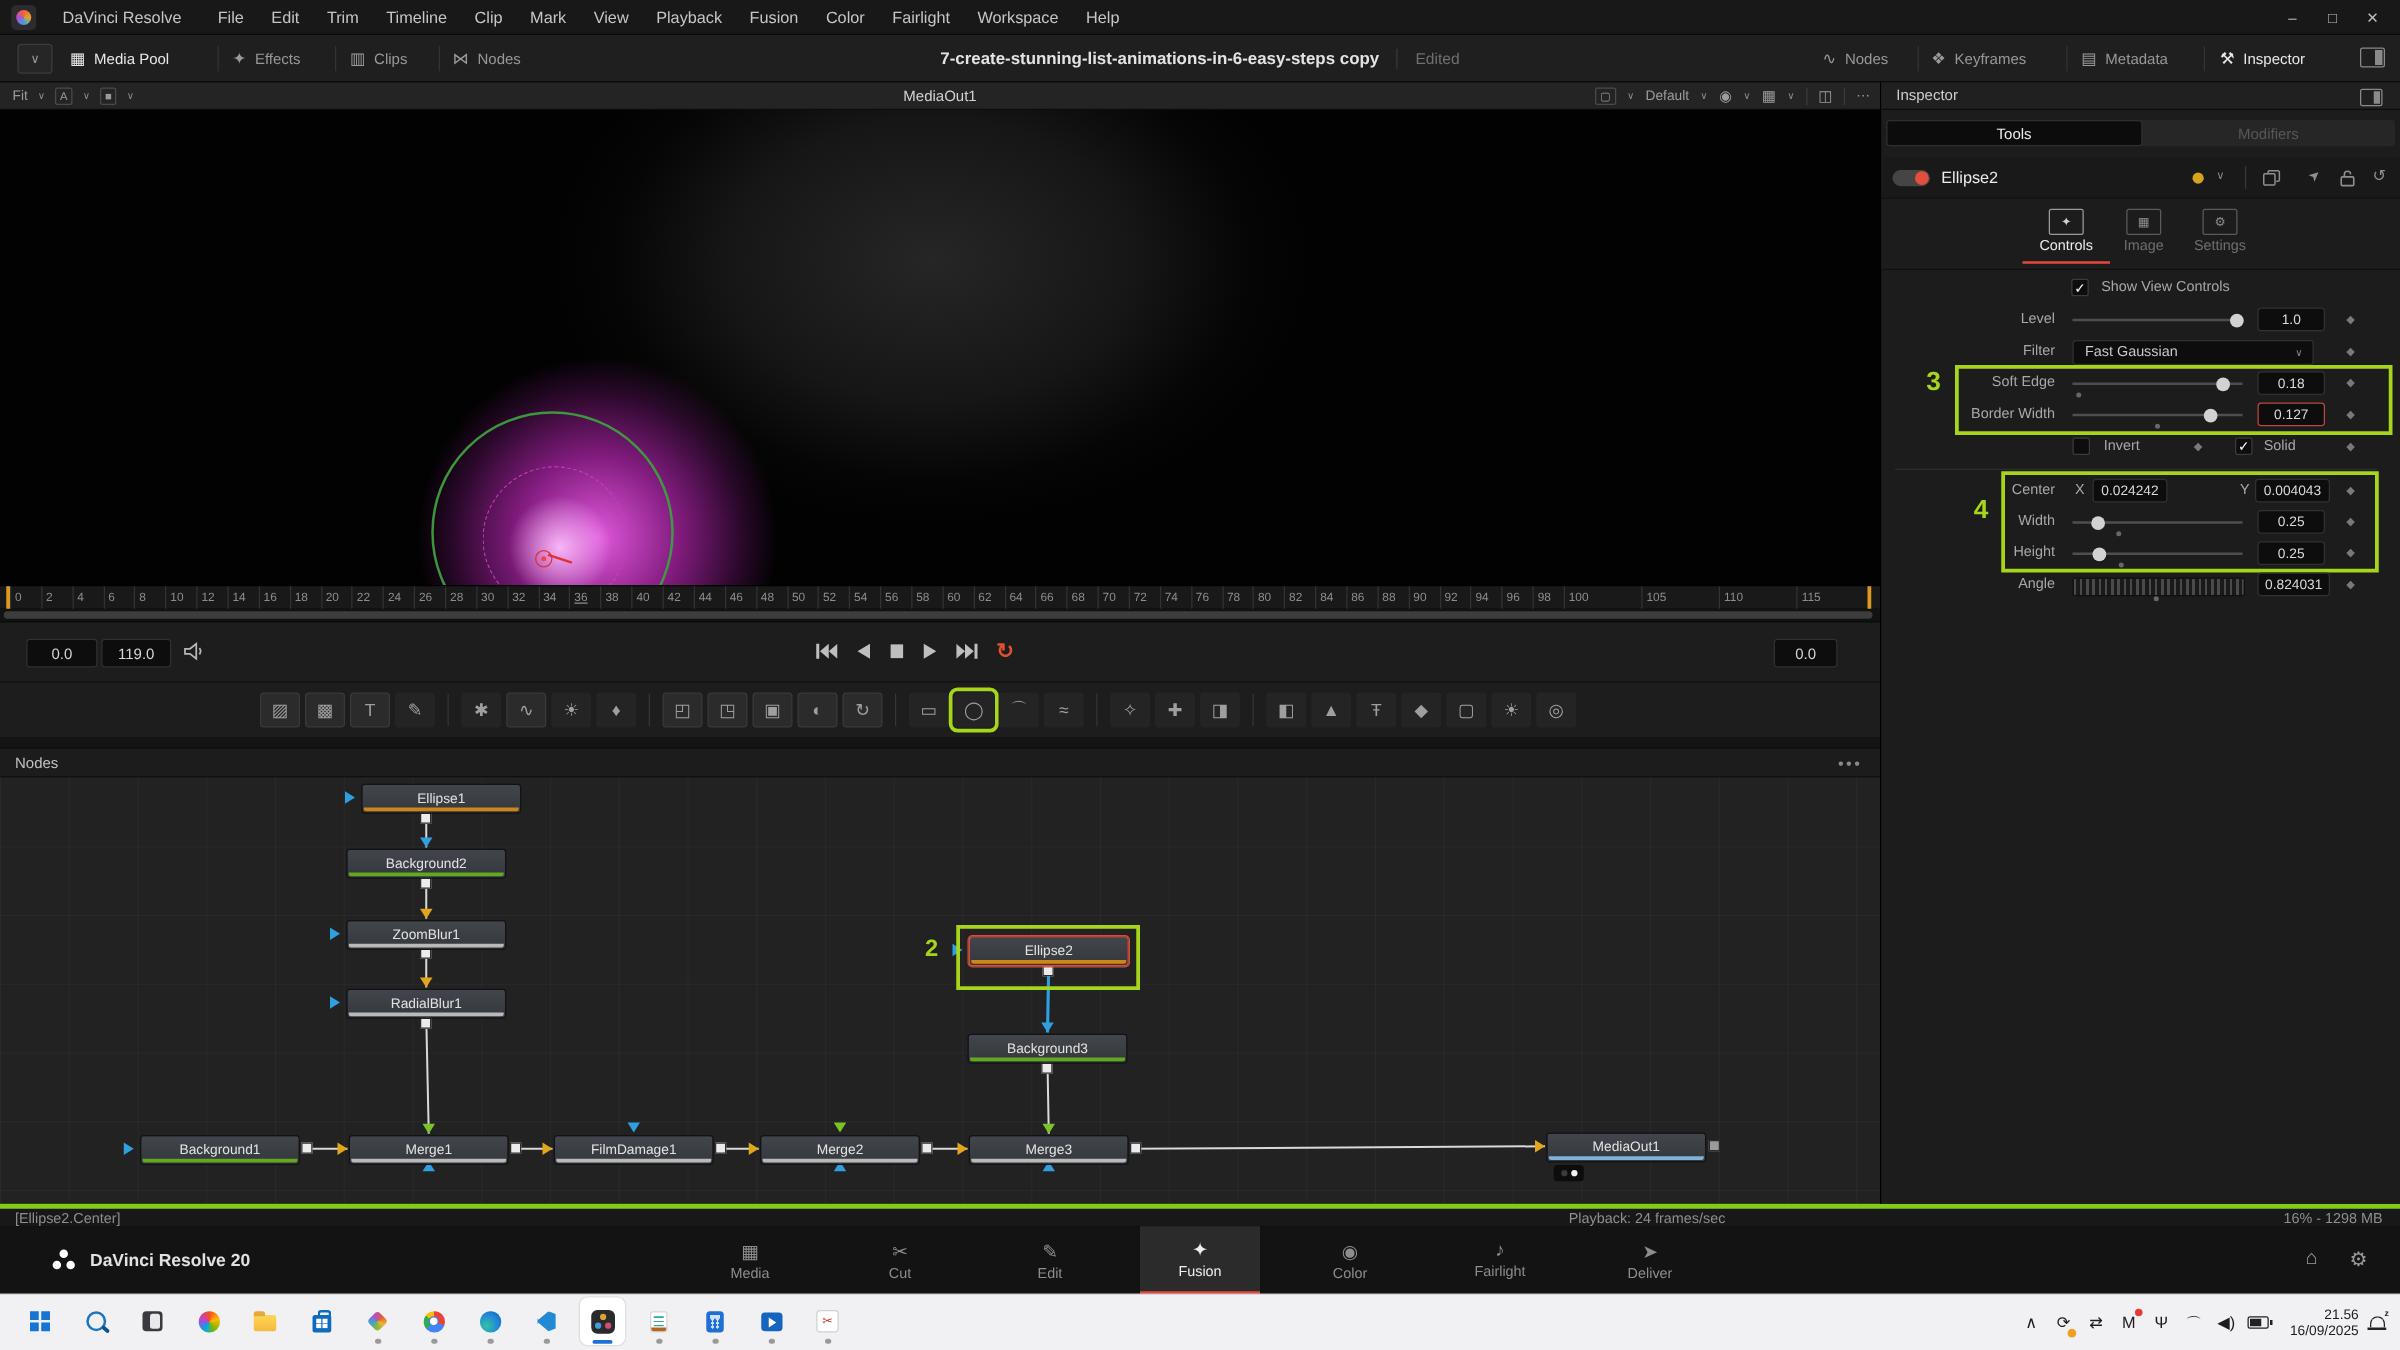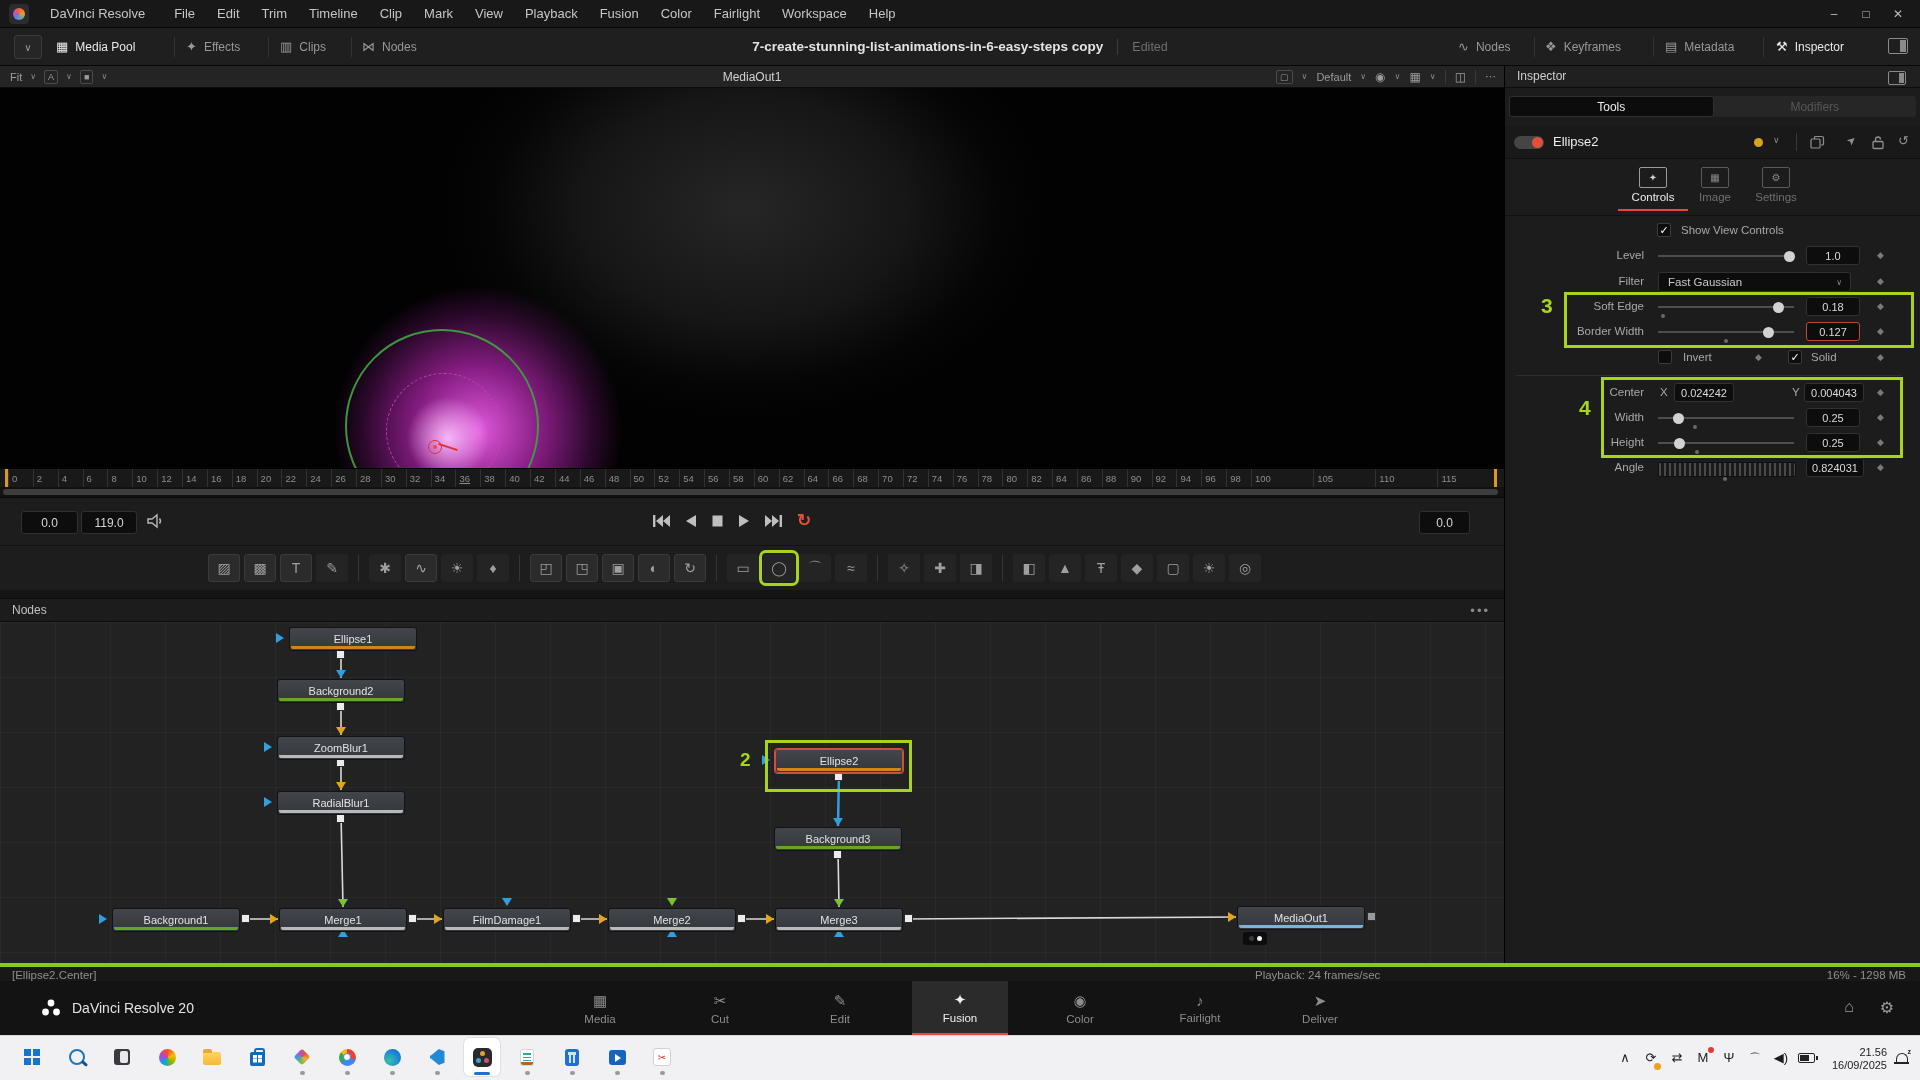--- a/index.html
+++ b/index.html
@@ -121,21 +121,21 @@
   #statusbar{position:absolute;left:0;top:963px;width:1920px;height:18px;background:#181818;border-top:4px solid #84cc16;box-sizing:border-box;
      font-size:11.5px;color:#8f8f8f;}
   #statusbar .l{position:absolute;left:12px;top:2px;}
   #statusbar .c{position:absolute;left:1255px;top:2px;}
   #statusbar .r{position:absolute;right:14px;top:2px;}
 
   
   #pagebar{position:absolute;left:0;top:981px;width:1920px;height:54px;background:#131313;}
   #brand{position:absolute;left:40px;top:0;height:54px;display:flex;align-items:center;gap:10px;}
   #brand .logo{display:flex;}
-  #brand .name{font-size:14px;font-weight:normal;color:#e2e2e2;}
+  #brand .name{font-size:14px;font-weight:bold;color:#e2e2e2;}
   .page{position:absolute;top:0;width:96px;height:54px;display:flex;flex-direction:column;align-items:center;justify-content:center;gap:3px;
         color:#8d8d8d;font-size:11.5px;}
   .page .pgl{font-size:15px;}
   .page.active{background:#2b2b2b;color:#f0f0f0;border-bottom:2px solid #e5483d;box-sizing:border-box;}
   #pb-home{position:absolute;right:66px;top:17px;font-size:16px;color:#9a9a9a;}
   #pb-gear{position:absolute;right:26px;top:17px;font-size:16px;color:#9a9a9a;}
 
   
   #taskbar{position:absolute;left:0;top:1035px;width:1920px;height:45px;background:#f1f1f3;border-top:1px solid #d9d9d9;box-sizing:border-box;}
   #task-icons{position:absolute;left:14px;top:2px;display:flex;gap:9px;}

